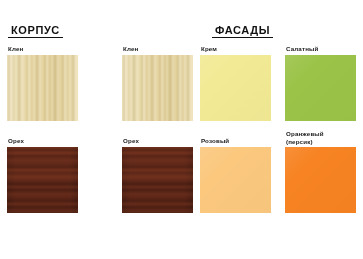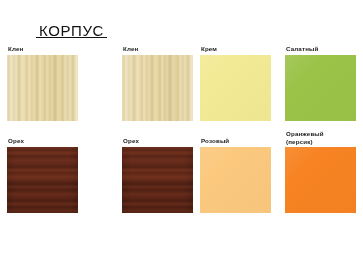--- a/index.html
+++ b/index.html
@@ -20,29 +20,28 @@
     position: absolute;
     left: 0; top: 0;
     width: 363px;
     height: 259px;
     background: #ffffff;
   }
 
   
   .section-title {
     position: absolute;
-    font-size: 15px;
-    font-weight: normal;
+    font-size: 11px;
+    font-weight: bold;
     letter-spacing: 0.6px;
     color: #111111;
     white-space: nowrap;
     border-bottom: 1.4px solid #111111;
     padding: 0 3px 1px 3px;
     line-height: 11px;
-    margin-left: 28px;
   }
   .section-title.korpus { left: 8px;  top: 25px; }
   .section-title.fasady { left: 212px; top: 25px; }
 
   
   .cell {
     position: absolute;
     width: 71px;
   }
   .cell .label {
@@ -137,20 +136,21 @@
     pointer-events: none;
   }
 </style>
 </head>
 <body>
 
 <div class="sheet">
 
   <div class="section-title korpus">КОРПУС</div>
 
+  <div class="section-title fasady">ФАСАДЫ</div>
 
   <div id="swatch-layer">
       <div class="cell col-0 row-0">
         <div class="label">Клен</div>
         <div class="swatch mat-maple"></div>
       </div>
       <div class="cell col-0 row-1">
         <div class="label">Орех</div>
         <div class="swatch mat-walnut"></div>
       </div>

